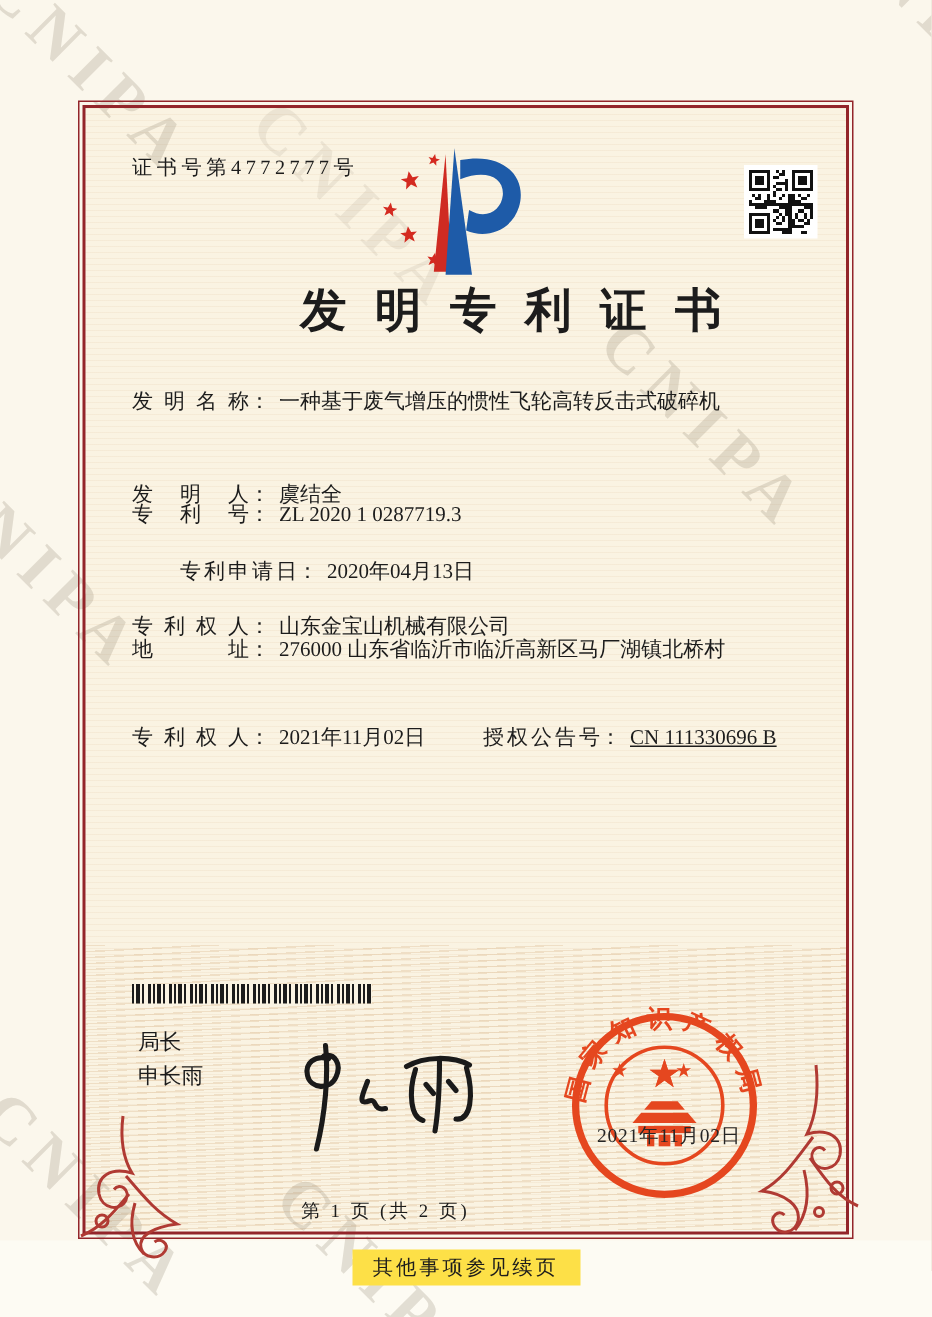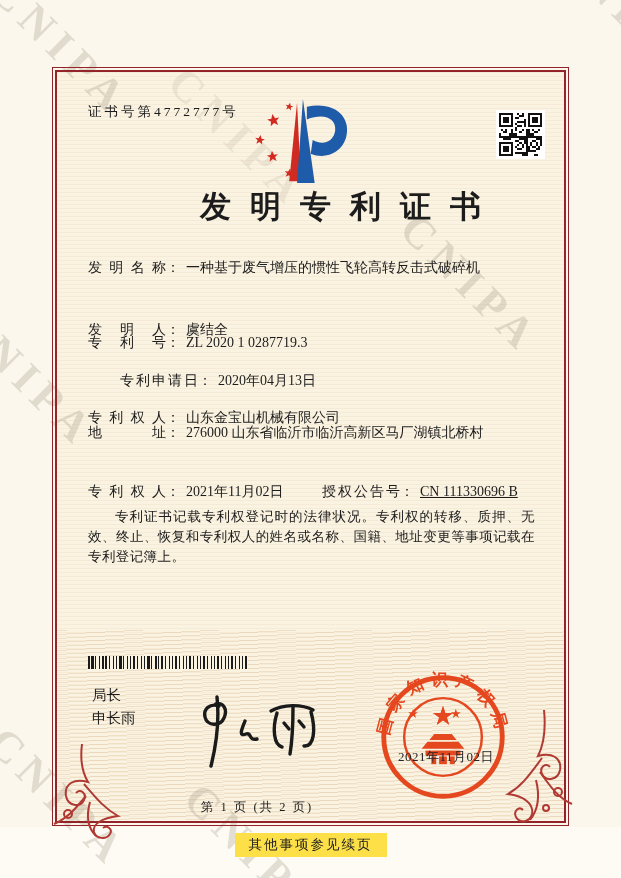--- a/index.html
+++ b/index.html
@@ -254,21 +254,20 @@
     <span class="lbl">地址</span><span class="colon">：</span><span>276000 山东省临沂市临沂高新区马厂湖镇北桥村</span>
   </div>
   <div class="row" style="top:483px;width:447px;">
     <span class="lbl">专利权人</span><span class="colon">：</span><span>2021年11月02日</span>
     <span class="g2">
       <span class="lbl">授权公告号</span><span class="colon">：</span><span>CN 111330696 B</span>
     </span>
   </div>
 
   <div class="paras">
-    <p>专利证书记载专利权登记时的法律状况。专利权的转移、质押、无效、终止、恢复和专利权人的姓名或名称、国籍、地址变更等事项记载在专利登记簿上。</p>
   </div>
 
   <div class="barcode"></div>
 
   <div class="official">
     <div>局长</div>
     <div>申长雨</div>
   </div>
 
   <svg class="signature" width="150" height="88" viewBox="0 0 150 88">

